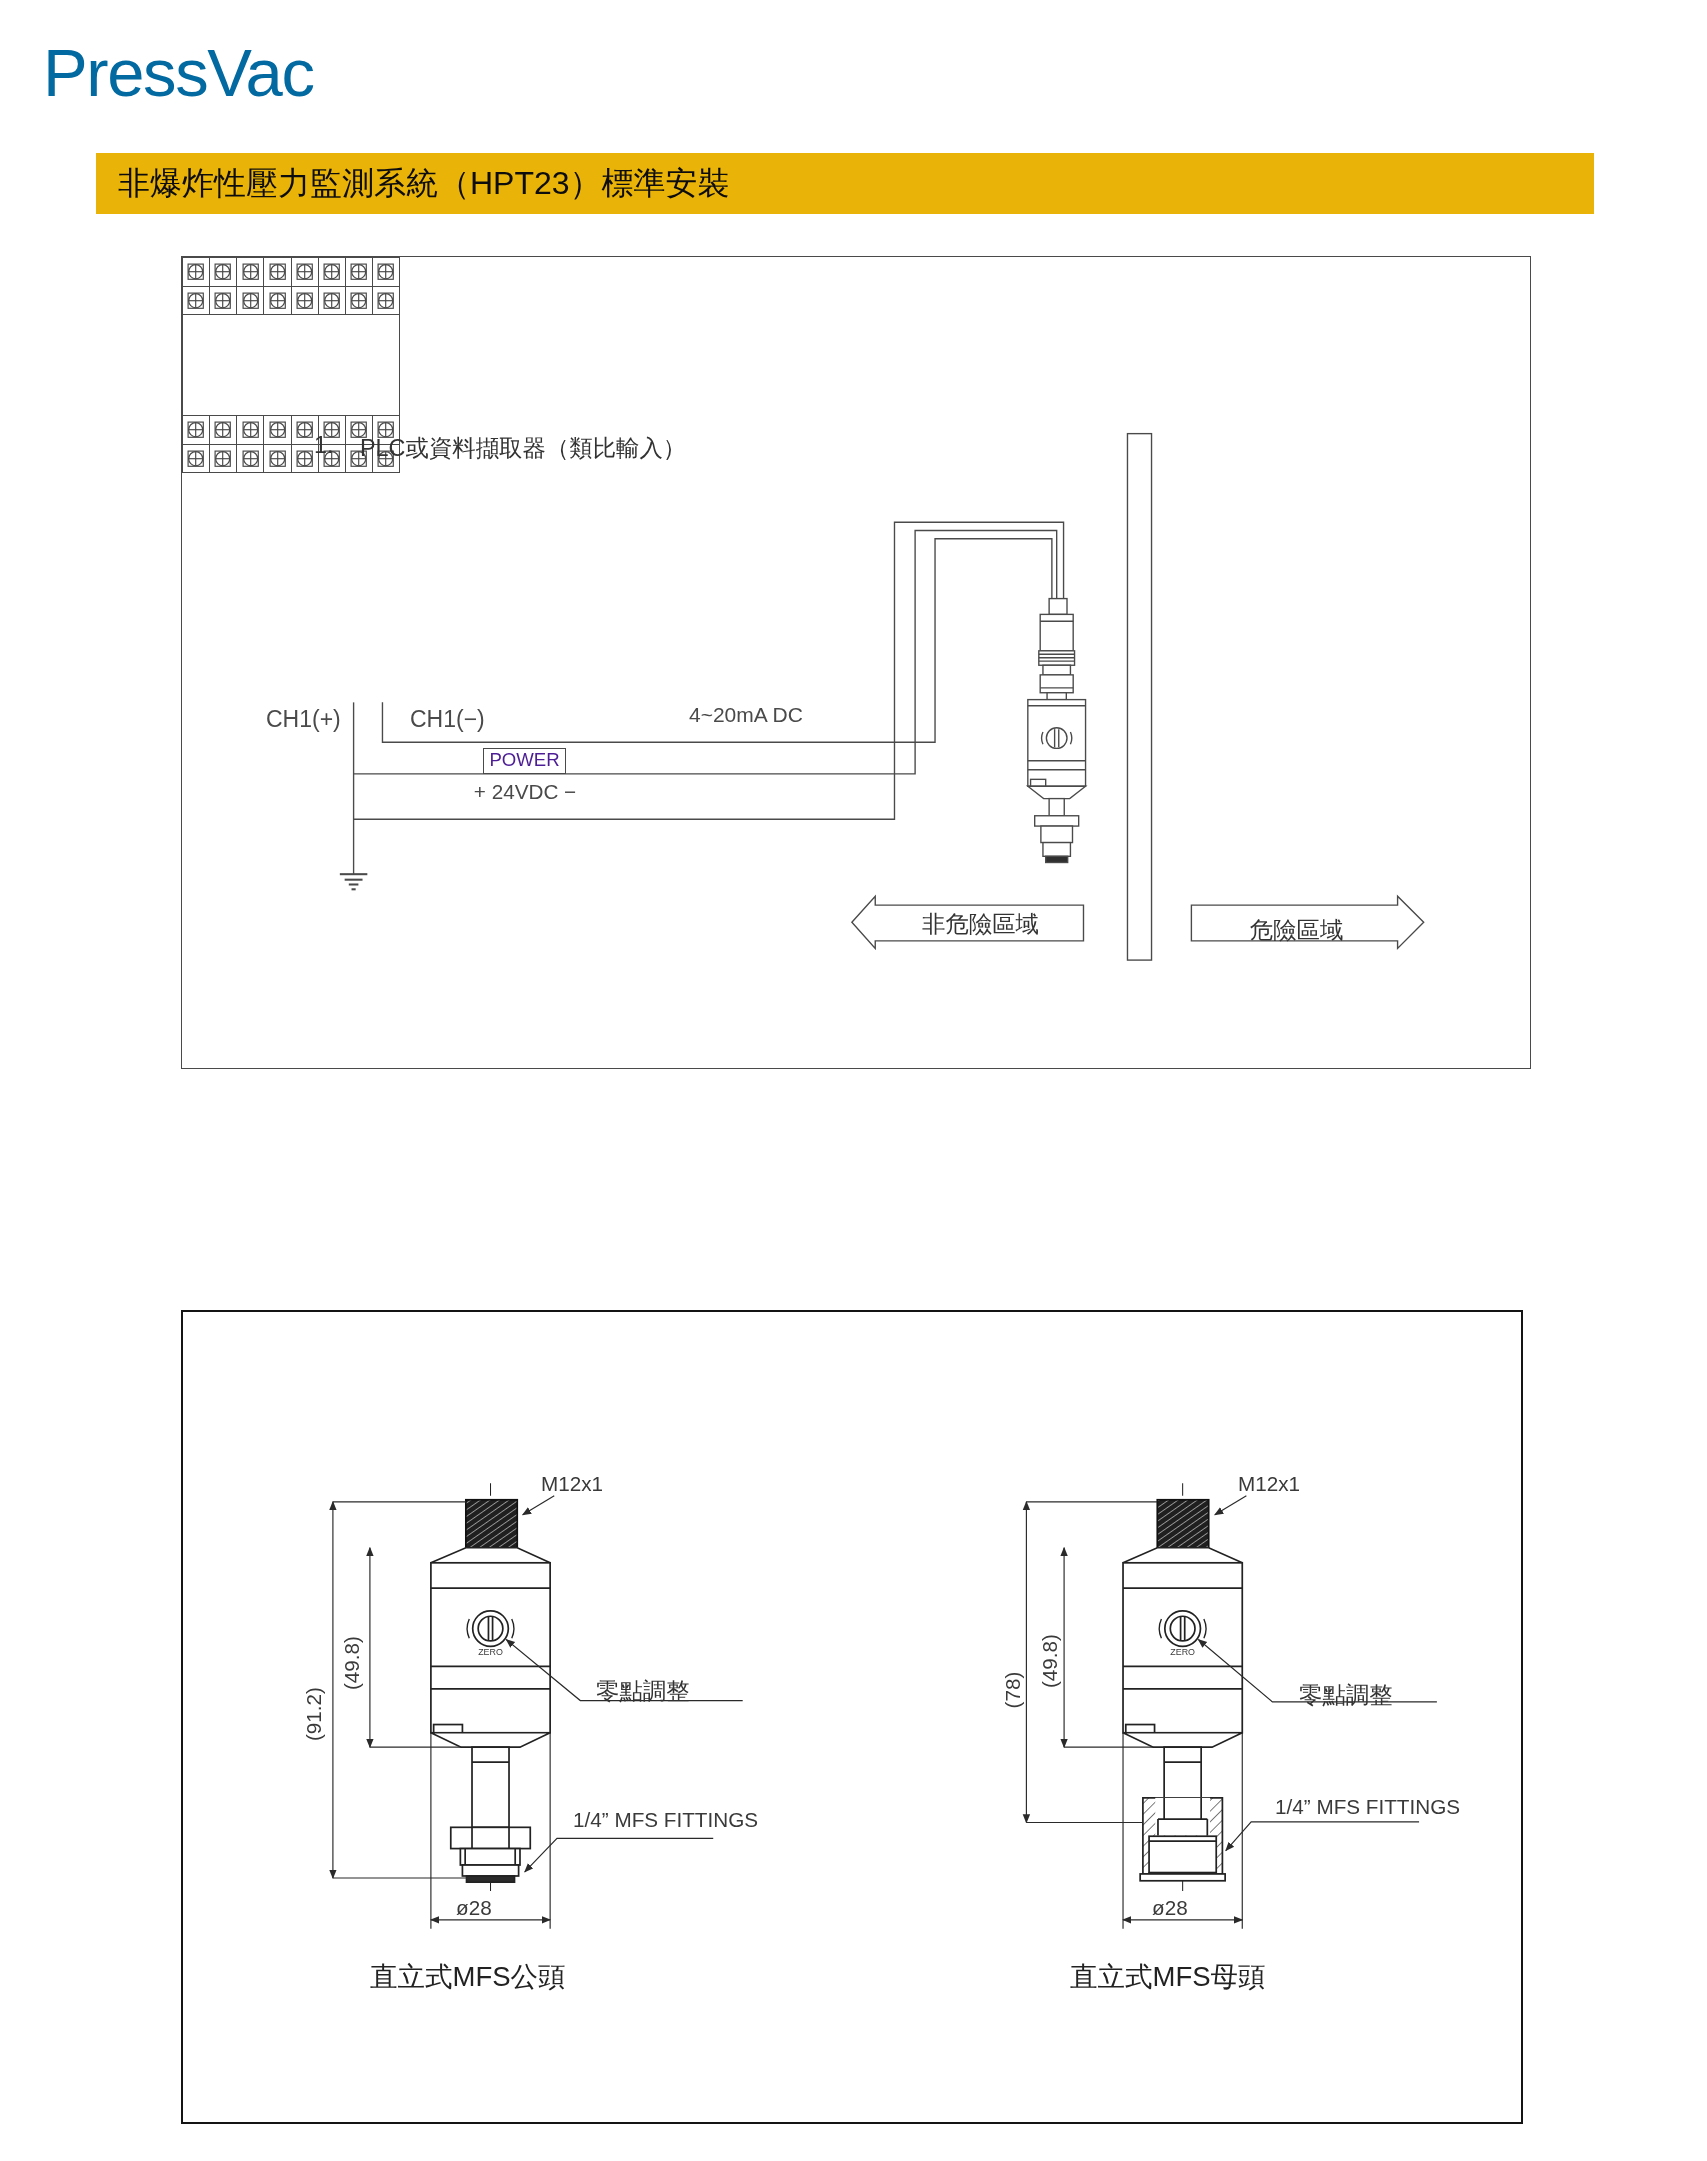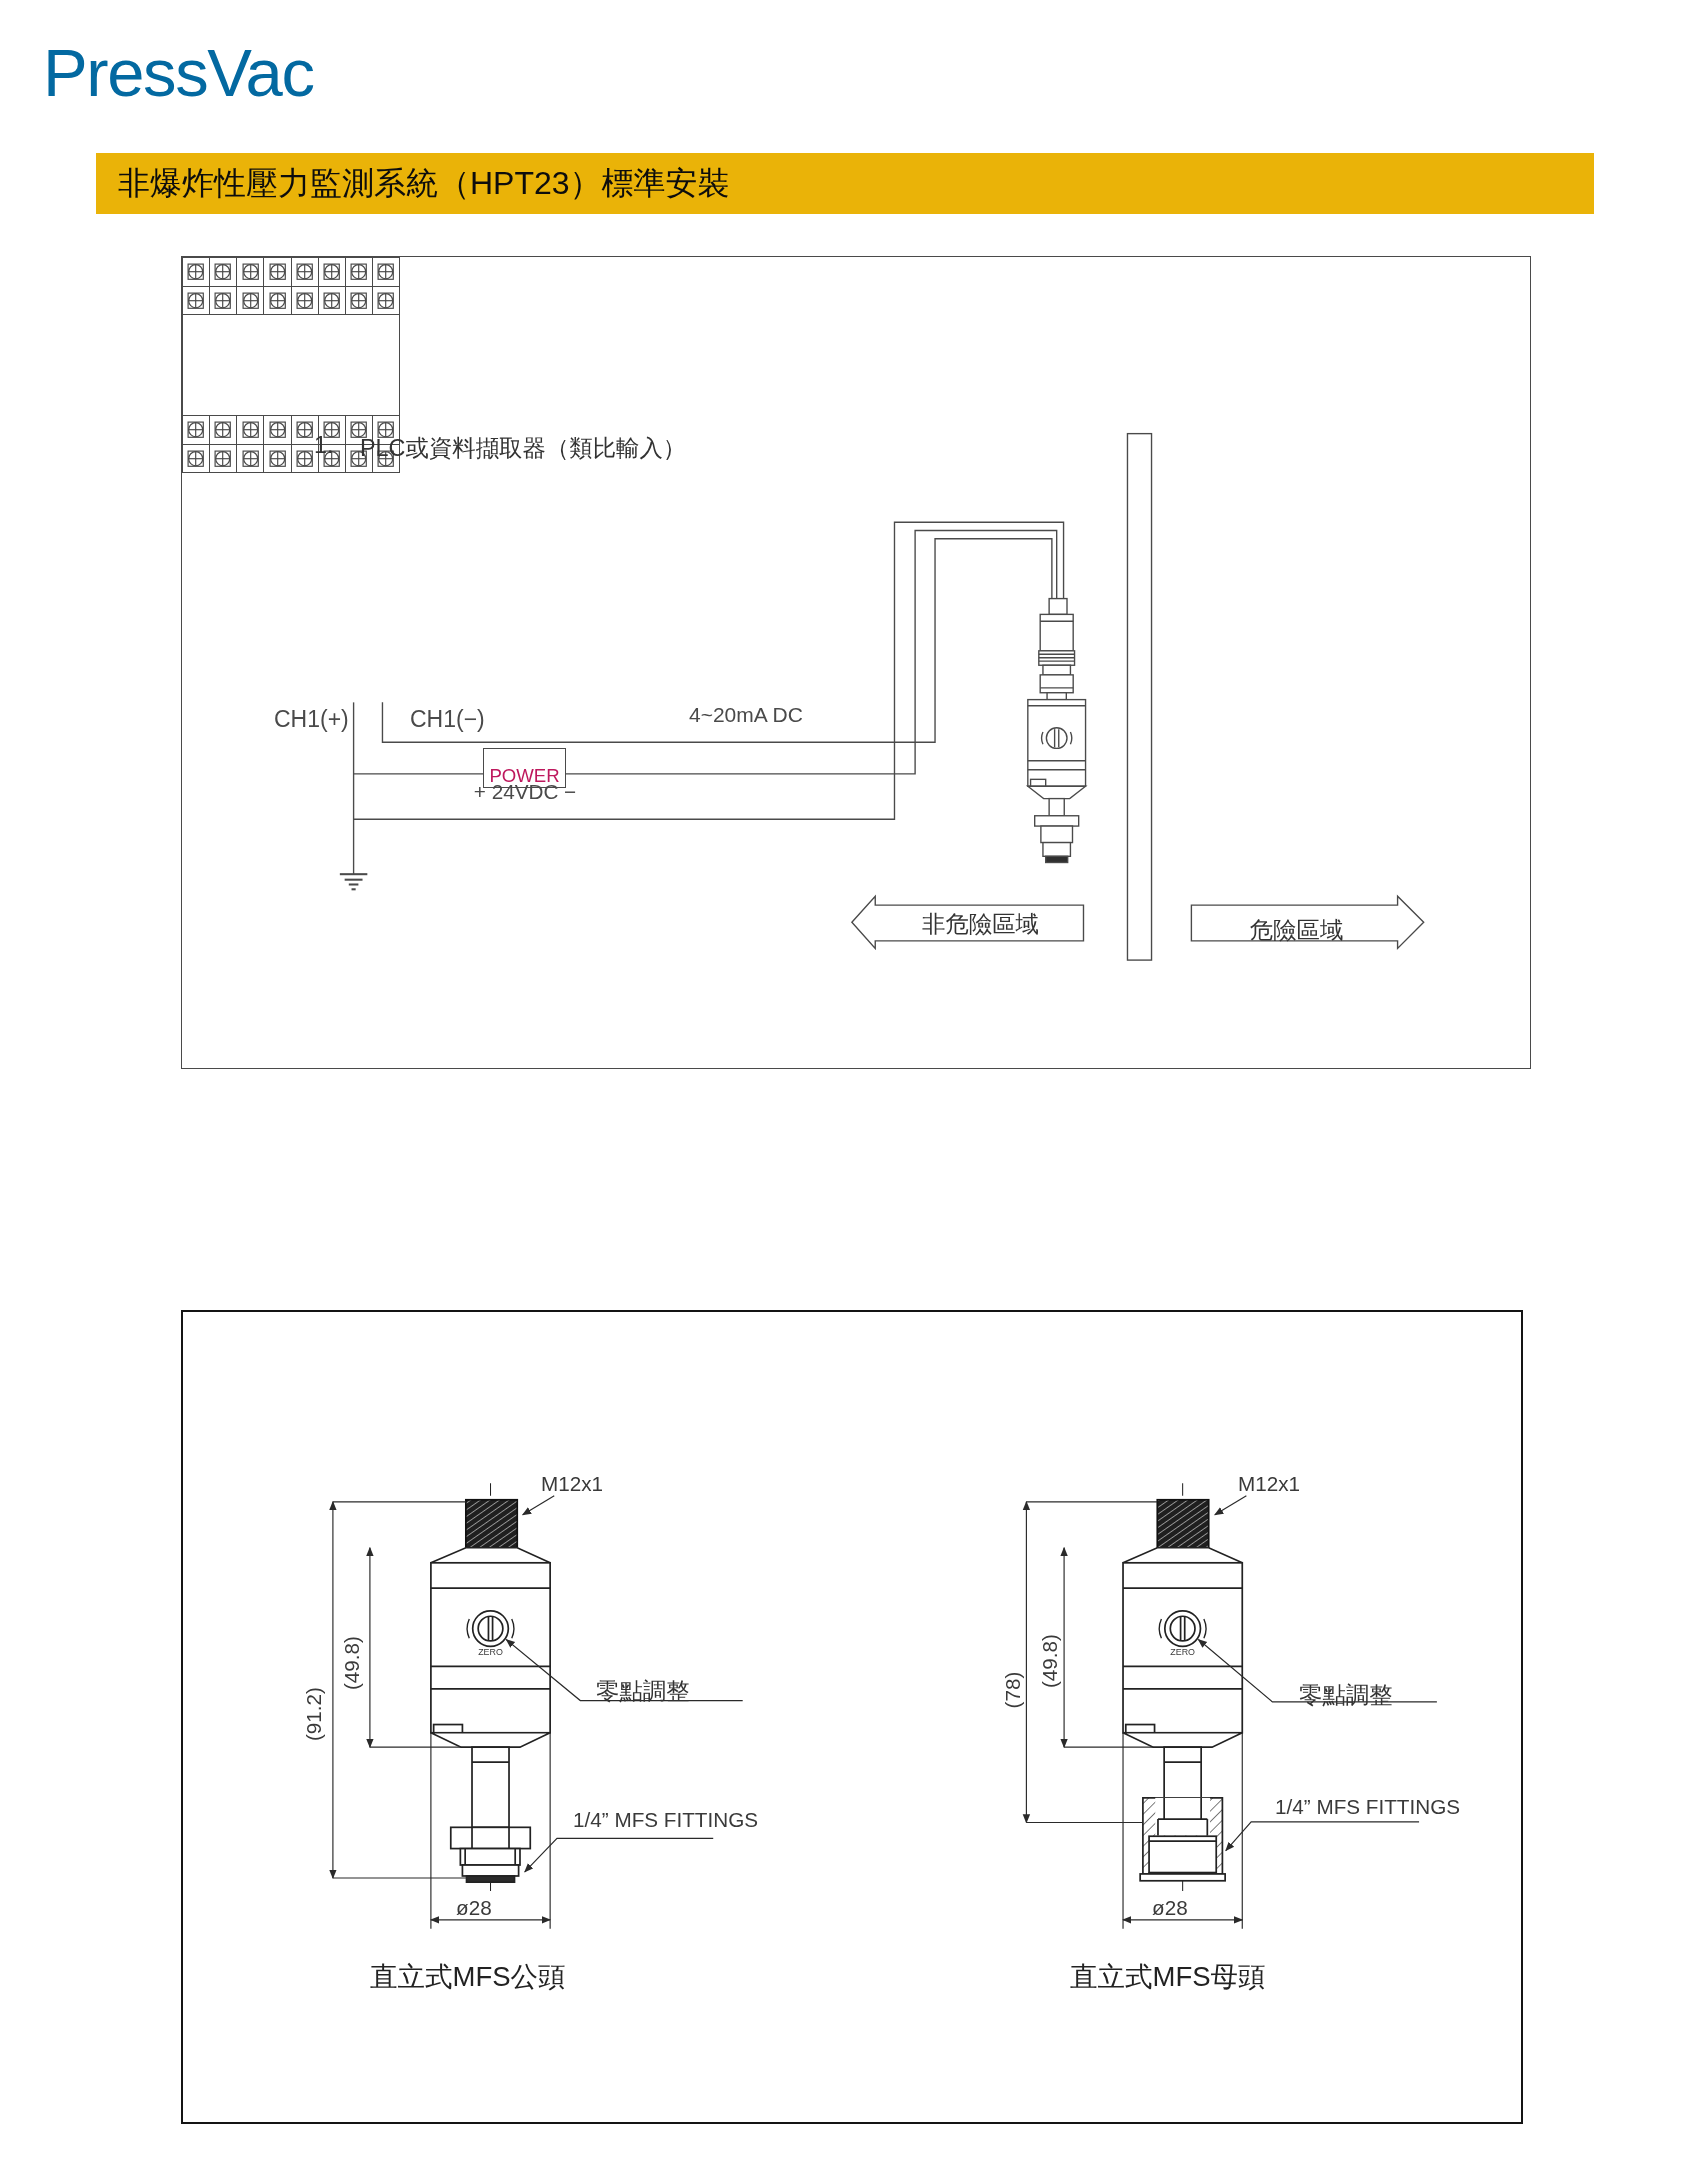--- a/index.html
+++ b/index.html
@@ -28,22 +28,22 @@
   
   #tblock{left:158px;top:230px;width:218px;height:216px;border:1.4px solid #4a4a4a;
           box-sizing:border-box;display:flex;flex-direction:column;}
   .trow{display:flex;flex:0 0 27.5px;border-bottom:1px solid #4a4a4a;}
   .trow.last{border-bottom:none;}
   .tbody-gap{flex:1 1 auto;border-bottom:1px solid #4a4a4a;}
   .tcell{flex:1 1 auto;border-right:1px solid #4a4a4a;display:flex;align-items:center;justify-content:center;}
   .tcell:last-child{border-right:none;}
   .tcell svg{width:23.4px;height:23.4px;stroke:#4a4a4a;fill:none;stroke-width:2;}
   
-  #powerbox{left:301px;top:491px;width:83px;height:40px;border:1.4px solid #4a4a4a;background:#fff;
-            display:flex;align-items:flex-end;justify-content:center;font-size:18.6px;color:#be185d;box-sizing:border-box;}
+  #powerbox{left:301px;top:491px;width:83px;height:26px;border:1.4px solid #4a4a4a;background:#fff;
+            display:flex;align-items:flex-start;justify-content:center;font-size:18.6px;color:#4c1d95;box-sizing:border-box;}
   .zone-text{position:absolute;display:flex;align-items:center;justify-content:center;font-size:23.4px;color:#333;}
   svg text{font-family:"Liberation Sans","DejaVu Sans",sans-serif;fill:#3a3a3a;}
 </style>
 </head>
 <body>
 
 <div id="page">
 
   <div id="logo" class="abs" style="color:#0369a1;">PressVac</div>
 
@@ -369,21 +369,21 @@
               <circle cx="20" cy="20" r="12"></circle>
               <line x1="8" y1="20" x2="32" y2="20"></line>
               <line x1="20" y1="8" x2="20" y2="32"></line>
             </svg>
           </div>
         </div>
       </div>
 
     <div class="lbl cjk" style="left:132px;top:175px;">1.</div>
     <div class="lbl cjk" style="left:178px;top:175px;">PLC或資料擷取器（類比輸入）</div>
-    <div class="lbl cad" style="left:92px;top:449px;">CH1(+)</div>
+    <div class="lbl cad" style="left:84px;top:449px;">CH1(+)</div>
     <div class="lbl cad" style="left:205px;top:449px;margin-left:23px;">CH1(−)</div>
     <div class="lbl cad" style="left:507px;top:446px;font-size:21px;">4~20mA DC</div>
     <div id="powerbox" class="abs">
       <span>POWER</span>
     </div>
     <div class="lbl cad" style="left:288px;top:523px;width:110px;text-align:center;font-size:20.7px;">+ 24VDC −</div>
     <div class="zone-text" style="left:694px;top:649px;width:209px;height:36px;">非危險區域</div>
     <div class="zone-text" style="left:1011px;top:649px;width:207px;height:48px;">危險區域</div>
   </div>
 

